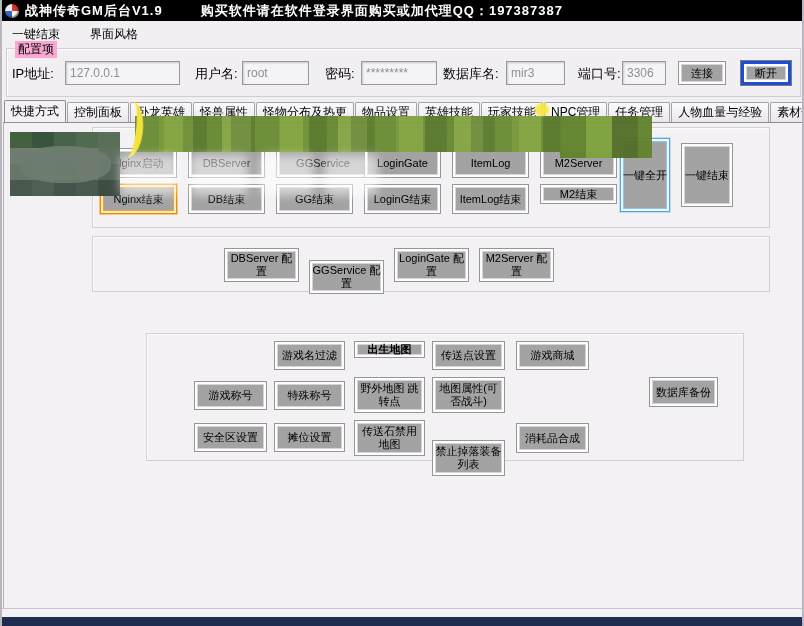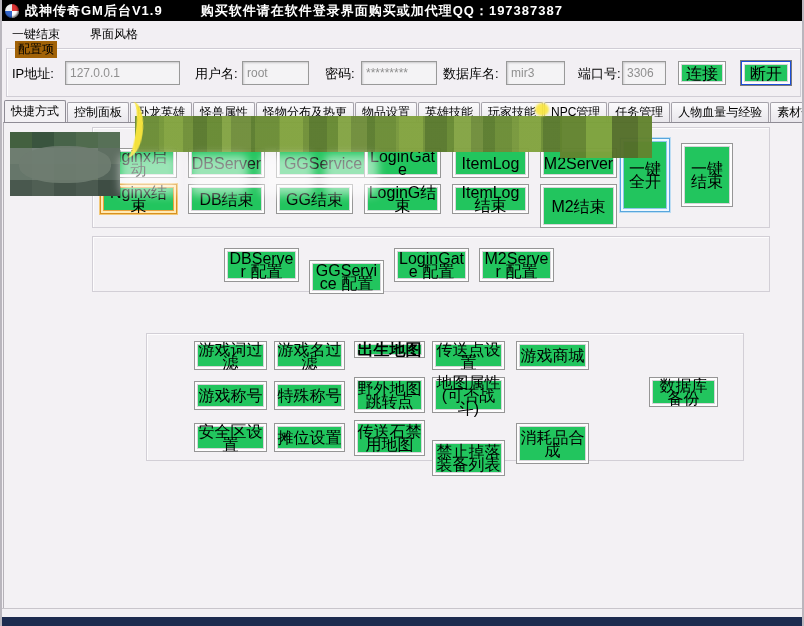--- a/index.html
+++ b/index.html
@@ -17,33 +17,33 @@
   .title-text { margin-right:38px; letter-spacing:1px; }
   .title-notice { letter-spacing:1px; }
 
   
   .menubar { position:absolute; left:4px; top:24px; display:flex; gap:18px; }
   .menu-item { padding:2px 6px; }
 
   
   .groupbox { position:absolute; border:1px solid #d0cdd5; box-shadow:inset 1px 1px 0 rgba(255,255,255,.85); }
   .gb-config { left:4px; top:48px; width:795px; height:49px; }
-  .gb-label { position:absolute; left:13px; top:41px; background:#a16207; padding:0 3px; }
+  .gb-label { position:absolute; left:13px; top:41px; background:#f9a8d4; padding:0 3px; }
   .cfg-row { position:absolute; left:0; top:48px; width:804px; height:49px; }
   .cfg-label { position:absolute; top:17px; font-size:13px; }
   .cfg-input { position:absolute; top:13px; height:24px; border:1px solid #999;
                box-shadow:inset 1px 1px 2px rgba(0,0,0,.18); background:#f4f3f5;
                color:#8f8f8f; font-size:12px; padding:0 4px; font-family:"Liberation Sans",sans-serif; }
 
   
   .btn { position:absolute; display:flex; align-items:center; justify-content:center; text-align:center;
-         background:#22c55e; border:1px solid #969696; cursor:default;
+         background:#a3a3a3; border:1px solid #969696; cursor:default;
          box-shadow:inset 0 0 0 2px #fdfdfd, inset 0 0 0 3px #d6d4d8;
-         font-size:16px; line-height:13px; padding:0 2px; word-break:break-all; }
-  .btn--default { border:1px solid #1d4ed8; box-shadow:0 0 0 1px #7a7a7a, inset 0 0 0 2px #fdfdfd, inset 0 0 0 3px #d6d4d8; }
+         font-size:11px; line-height:13px; padding:0 2px; word-break:break-all; }
+  .btn--default { border:3px solid #1d4ed8; box-shadow:0 0 0 1px #7a7a7a, inset 0 0 0 2px #fdfdfd, inset 0 0 0 3px #d6d4d8; }
   .btn--focus-orange { border:1px solid #d89020; box-shadow:0 0 0 1px #f2c877, inset 0 0 0 2px #ffe9b4, inset 0 0 0 3px #e8a23c; }
   .btn--focus-blue { border:1px solid #58a6dd; box-shadow:0 0 0 1px #bcdcf2, inset 0 0 0 2px #eef7fe, inset 0 0 0 3px #8fc6ea; }
 
   
   .tabstrip { position:absolute; left:2px; top:100px; display:flex; align-items:flex-end; height:22px; }
   .tab { height:20px; display:flex; align-items:center; padding:0 6px; margin-right:1px;
          background:linear-gradient(#fbfafc,#e9e7ec); border:1px solid #a5a2aa; border-bottom:none;
          border-radius:2px 2px 0 0; white-space:nowrap; }
   .tab--active { height:22px; background:#f3f1f4; border-color:#8f8c95; position:relative; z-index:3; }
 
@@ -140,50 +140,49 @@
       <button class="btn" style="left:183px; top:20px; width:94px; height:30px;">GGService</button>
       <button class="btn" style="left:271px; top:20px; width:77px; height:30px;">LoginGate</button>
       <button class="btn" style="left:359px; top:20px; width:77px; height:30px;">ItemLog</button>
       <button class="btn" style="left:447px; top:20px; width:77px; height:30px;">M2Server</button>
 
       <button class="btn btn--focus-orange" style="left:7px; top:56px; width:77px; height:30px;">Nginx结束</button>
       <button class="btn" style="left:95px;  top:56px; width:77px; height:30px;">DB结束</button>
       <button class="btn" style="left:183px; top:56px; width:77px; height:30px;">GG结束</button>
       <button class="btn" style="left:271px; top:56px; width:77px; height:30px;">LoginG结束</button>
       <button class="btn" style="left:359px; top:56px; width:77px; height:30px;">ItemLog结束</button>
-      <button class="btn" style="left:447px; top:56px; width:77px; height:44px;">M2结束</button>
+      <button class="btn" style="left:447px; top:56px; width:77px; height:20px;">M2结束</button>
 
       <button class="btn btn--focus-blue" style="left:527px; top:10px; width:50px; height:74px;">一键全开</button>
       <button class="btn" style="left:588px; top:15px; width:52px; height:64px;">一键结束</button>
     </div>
 
     <div class="panel panel-configs">
       <button class="btn" style="left:131px; top:11px; width:75px; height:34px;">DBServer 配置</button>
       <button class="btn" style="left:216px; top:11px; width:75px; height:34px;margin-top:12px;">GGService 配置</button>
       <button class="btn" style="left:301px; top:11px; width:75px; height:34px;">LoginGate 配置</button>
       <button class="btn" style="left:386px; top:11px; width:75px; height:34px;">M2Server 配置</button>
     </div>
 
     <div class="panel panel-game">
-      <button class="btn" style="left:47px;  top:7px;  width:73px; height:29px;">游戏词过滤</button>
       <button class="btn" style="left:127px; top:7px;  width:71px; height:29px;">游戏名过滤</button>
       <button class="btn" style="left:207px; top:7px;  width:71px; height:17px;font-weight:bold;">出生地图</button>
       <button class="btn" style="left:285px; top:7px;  width:73px; height:29px;">传送点设置</button>
       <button class="btn" style="left:369px; top:7px;  width:73px; height:29px;">游戏商城</button>
 
       <button class="btn" style="left:47px;  top:47px; width:73px; height:29px;">游戏称号</button>
       <button class="btn" style="left:127px; top:47px; width:71px; height:29px;">特殊称号</button>
       <button class="btn" style="left:207px; top:43px; width:71px; height:36px;">野外地图 跳转点</button>
       <button class="btn" style="left:285px; top:43px; width:73px; height:36px;">地图属性(可否战斗)</button>
 
       <button class="btn" style="left:47px;  top:89px; width:73px; height:29px;">安全区设置</button>
       <button class="btn" style="left:127px; top:89px; width:71px; height:29px;">摊位设置</button>
       <button class="btn" style="left:207px; top:86px; width:71px; height:36px;">传送石禁用地图</button>
       <button class="btn" style="left:285px; top:86px; width:73px; height:36px;margin-top:20px;">禁止掉落装备列表</button>
-      <button class="btn" style="left:369px; top:89px; width:73px; height:41px;">消耗品合成</button>
+      <button class="btn" style="left:369px; top:89px; width:73px; height:30px;">消耗品合成</button>
 
       <button class="btn" style="left:502px; top:43px; width:69px; height:30px;">数据库备份</button>
     </div>
   </div>
 
   <div class="statusbar"></div>
   <div class="bottombar"></div>
 
   <div class="wm wm-strip-a"></div>
   <div class="wm wm-strip-b"></div>

